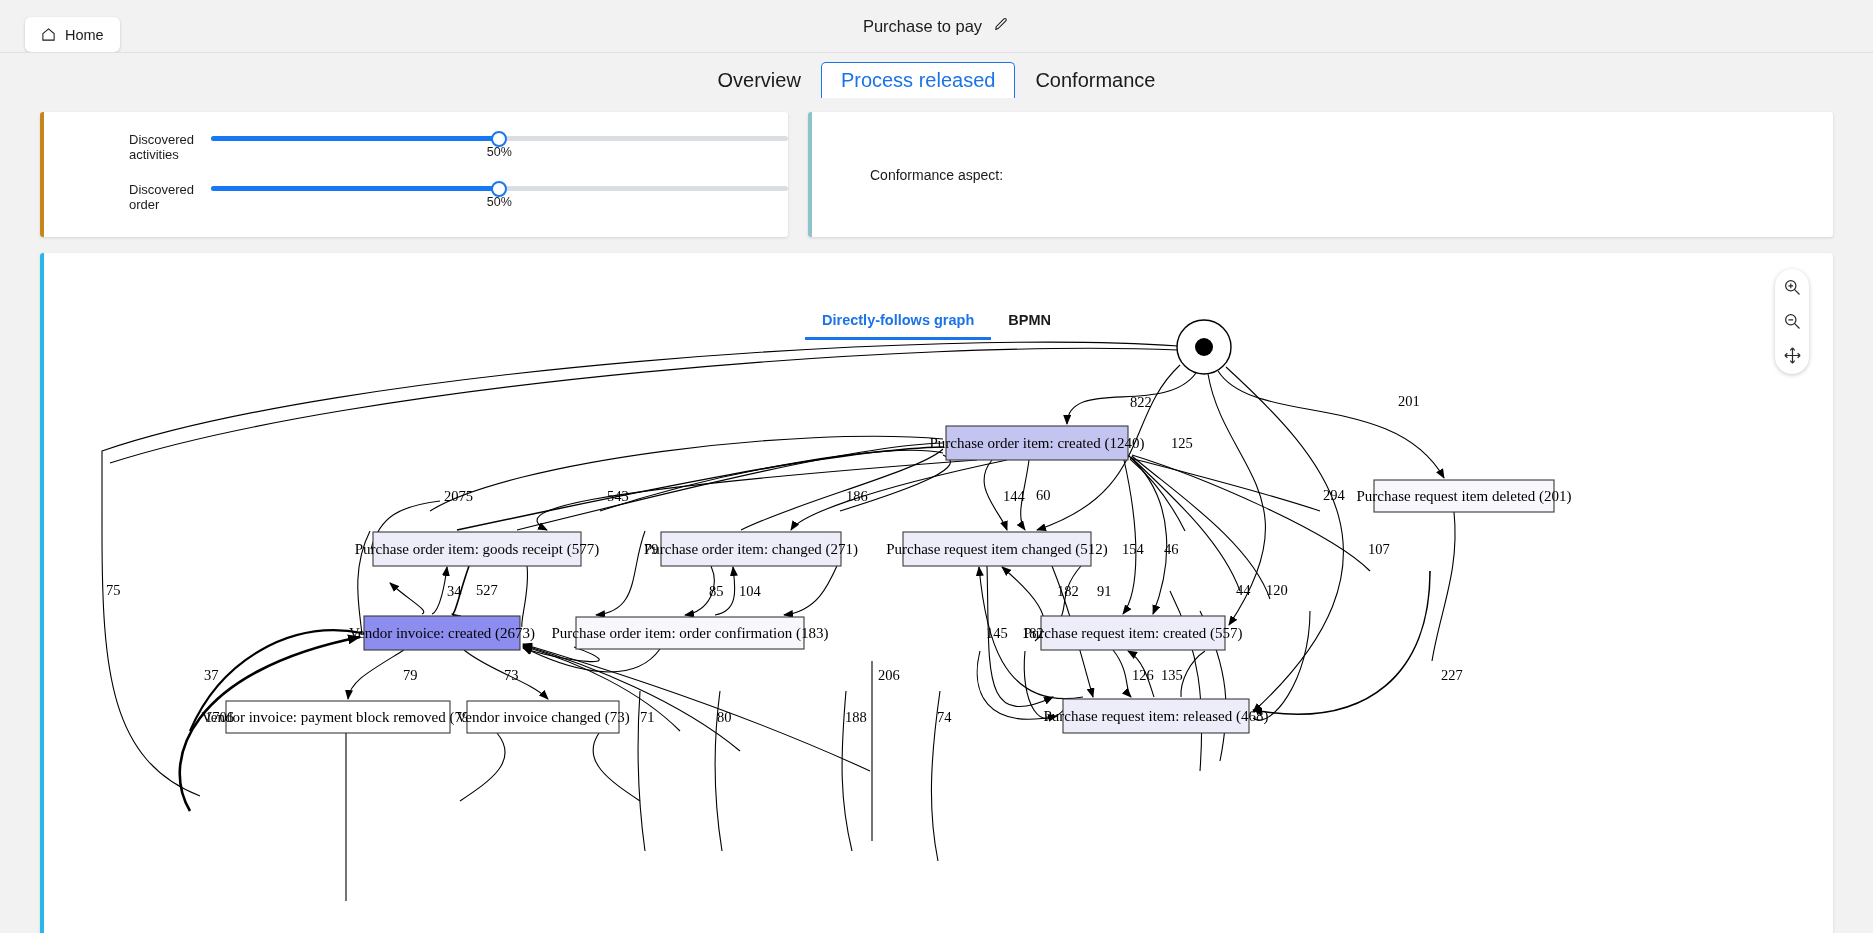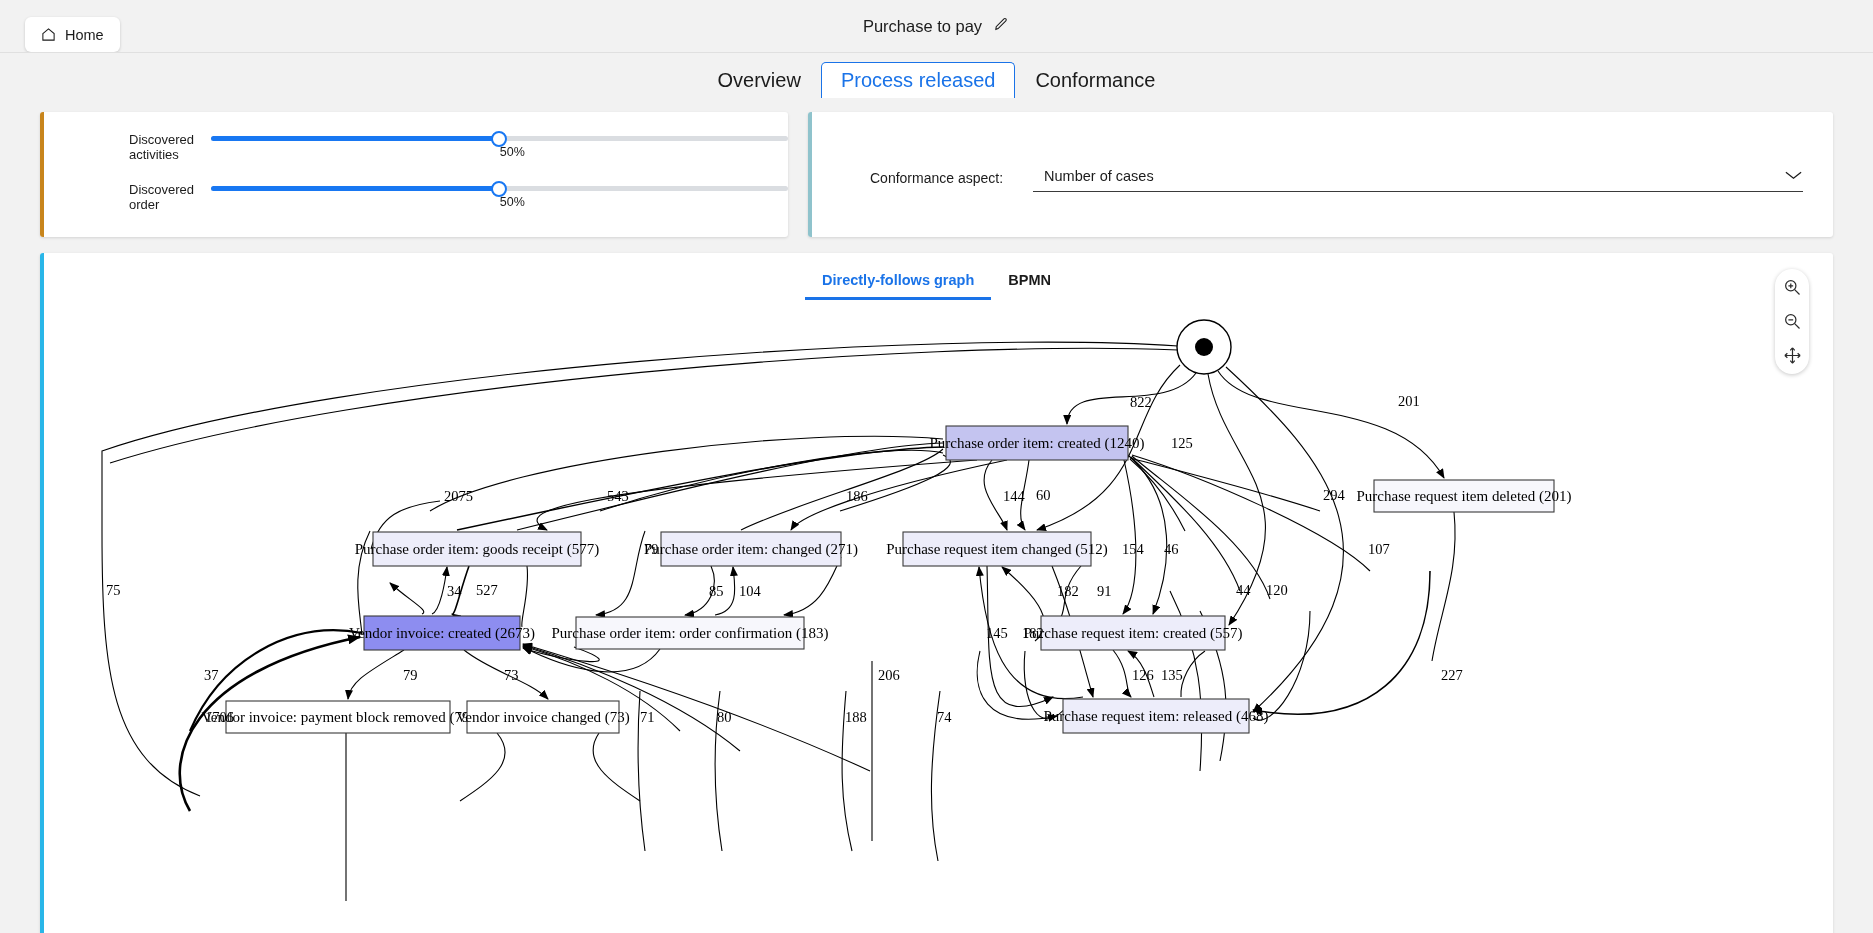--- a/index.html
+++ b/index.html
@@ -92,21 +92,21 @@
     background:#1877f2;
   }
   .slider-knob {
     position:absolute; top:50%; transform:translate(-50%,-50%);
     width:16px; height:16px; border-radius:50%;
     background:#fff; border:2.5px solid #1877f2;
     cursor:pointer;
   }
   .slider-value {
     position:absolute; top:17px; transform:translateX(-50%);
-    font-size:12.5px; color:#1b1b1b;margin-left:13px;
+    font-size:12.5px; color:#1b1b1b;
   }
 
   .aspect-row {
     display:flex; align-items:flex-end; gap:30px;
     padding:0 30px 0 28px; margin-top:55px;
   }
   .aspect-label { font-size:14px; color:#1b1b1b; padding-bottom:6px; white-space:nowrap; }
   .aspect-select {
     flex:1; position:relative;
     border-bottom:1px solid #3a3a3a;
@@ -123,21 +123,21 @@
     box-shadow:0 1px 3px rgba(0,0,0,.13);
     position:relative; overflow:hidden;
     height:700px;
   }
   .graph-panel::before {
     content:""; position:absolute; left:0; top:0; bottom:0; width:4px;
     background:#29b6e8;
   }
   .graph-tabs {
     display:flex; justify-content:center; gap:0;
-    padding-top:19px; position:relative; z-index:3;
+    padding-top:19px; position:relative; z-index:3;margin-top:40px;
   }
   .gtab {
     padding:0 17px 9px 17px; font-size:14.5px; font-weight:bold;
     color:#1b1b1b; cursor:pointer; white-space:nowrap;
     border-bottom:3px solid transparent;
   }
   .gtab.active { color:#1a73e8; border-bottom-color:#1a73e8; }
 
   .graph-canvas {
     position:absolute; left:4px; right:0; top:58px; bottom:0;
@@ -207,28 +207,20 @@
           <div class="slider-knob" style="left:50%"></div>
         </div>
         <div class="slider-value" style="left:50%">50%</div>
       </div>
     </div>
   </div>
 
   <div class="panel panel-aspect">
     <div class="aspect-row">
       <div class="aspect-label">Conformance aspect:</div>
-      <div class="aspect-select">
-        <span class="aspect-value">Number of cases</span>
-        <span>
-          <svg width="19" height="12" viewBox="0 0 20 12" fill="none" stroke="#1b1b1b" stroke-width="1.3">
-            <path d="M2 3 L10 9.5 L18 3"></path>
-          </svg>
-        </span>
-      </div>
     </div>
   </div>
 </div>
 
 <div class="graph-panel">
 
   <div class="graph-tabs">
     <div class="gtab active">Directly-follows graph</div>
     <div class="gtab">BPMN</div>
   </div>

